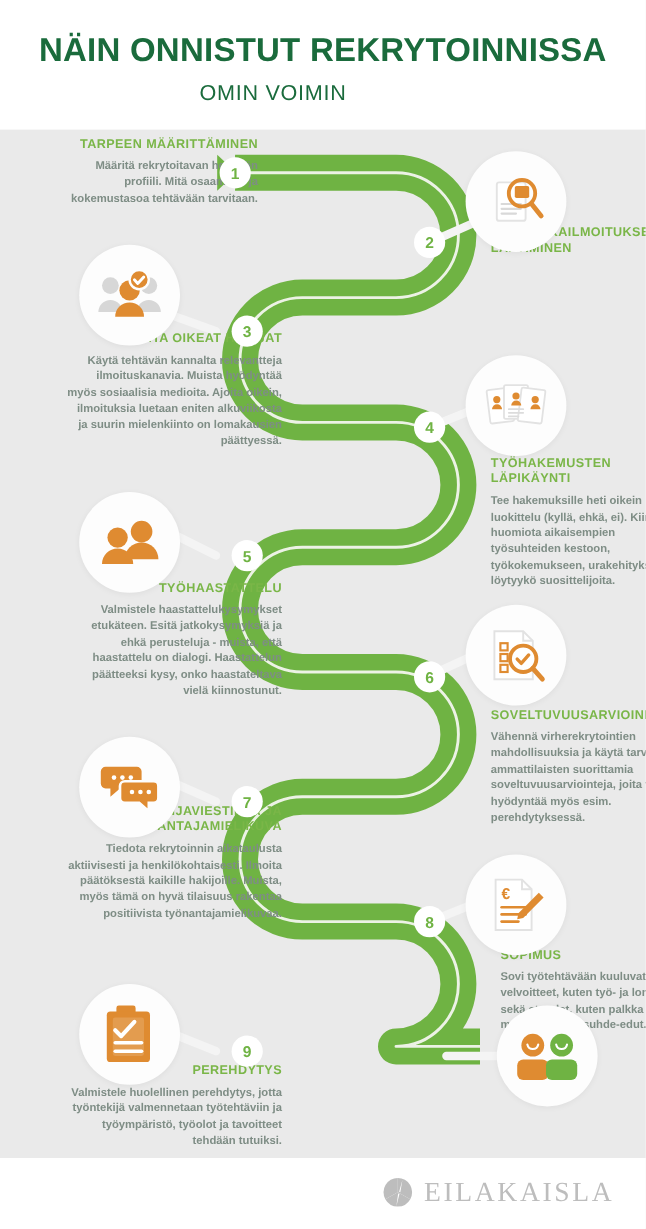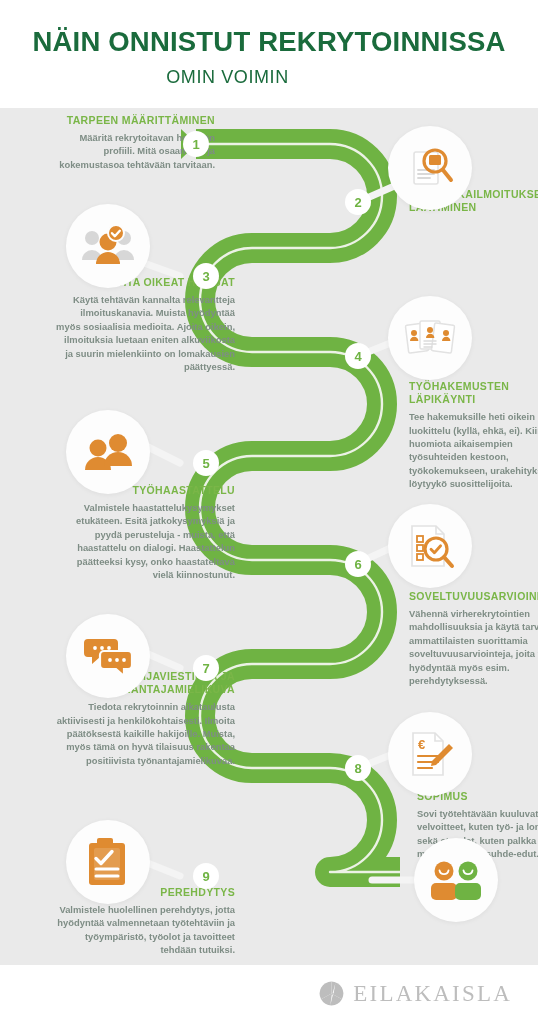--- a/index.html
+++ b/index.html
@@ -289,41 +289,41 @@
       <p>Käytä tehtävän kannalta relevantteja ilmoituskanavia. Muista hyödyntää myös sosiaalisia medioita. Ajoita oikein, ilmoituksia luetaan eniten alkuviikosta ja suurin mielenkiinto on lomakausien päättyessä.</p>
     </div>
 
     <div class="block left" style="left:364px;top:272px;width:164px;">
       <h3>TYÖHAKEMUSTEN LÄPIKÄYNTI</h3>
       <p>Tee hakemuksille heti oikein luokittelu (kyllä, ehkä, ei). Kiinnitä huomiota aikaisempien työsuhteiden kestoon, työkokemukseen, urakehitykseen ja löytyykö suosittelijoita.</p>
     </div>
 
     <div class="block right" style="left:12px;top:376px;width:178px;">
       <h3>TYÖHAASTATTELU</h3>
-      <p>Valmistele haastattelukysymykset etukäteen. Esitä jatkokysymyksiä ja pyydä perusteluja - muista, että haastattelu on dialogi. Haastattelun päätteeksi kysy, onko haastateltava vielä kiinnostunut.</p>
+      <p>Valmistele haastattelukysymykset etukäteen. Esitä jatkokysymyksiä ja ehkä perusteluja - muista, että haastattelu on dialogi. Haastattelun päätteeksi kysy, onko haastateltava vielä kiinnostunut.</p>
     </div>
 
     <div class="block left" style="left:364px;top:482px;width:166px;">
       <h3>SOVELTUVUUSARVIOINNIT</h3>
       <p>Vähennä virherekrytointien mahdollisuuksia ja käytä tarvittaessa ammattilaisten suorittamia soveltuvuusarviointeja, joita voit hyödyntää myös esim. perehdytyksessä.</p>
     </div>
 
     <div class="block right" style="left:8px;top:562px;width:182px;">
       <h3>HAKIJAVIESTINTÄ JA TYÖNANTAJAMIELIKUVA</h3>
       <p>Tiedota rekrytoinnin aikataulusta aktiivisesti ja henkilökohtaisesti. Ilmoita päätöksestä kaikille hakijoille. Muista, myös tämä on hyvä tilaisuus rakentaa positiivista työnantajamielikuvaa.</p>
     </div>
 
     <div class="block left" style="left:372px;top:682px;width:166px;">
       <h3>SOPIMUS</h3>
       <p>Sovi työtehtävään kuuluvat velvoitteet, kuten työ- ja loma-ajat sekä etuudet, kuten palkka ja mahdolliset työsuhde-edut.</p>
     </div>
 
     <div class="block right" style="left:12px;top:778px;width:178px;">
       <h3>PEREHDYTYS</h3>
-      <p>Valmistele huolellinen perehdytys, jotta hyödyntää valmennetaan työtehtäviin ja työympäristö, työolot ja tavoitteet tehdään tutuiksi.</p>
+      <p>Valmistele huolellinen perehdytys, jotta työntekijä valmennetaan työtehtäviin ja työympäristö, työolot ja tavoitteet tehdään tutuiksi.</p>
     </div>
 
   </div>
 
   <div class="footer">
     <div class="logo">
       <svg width="25" height="25" viewBox="0 0 25 25">
         <path d="M12.5 12.5 L12.5 0.6 A11.9 11.9 0 0 0 2.1 18.3 Z" fill="#bdbdbd"></path>
         <path d="M12.5 12.5 L2.1 18.3 A11.9 11.9 0 0 0 22.9 18.3 Z" fill="#bdbdbd"></path>
         <path d="M12.5 12.5 L22.9 18.3 A11.9 11.9 0 0 0 12.5 0.6 Z" fill="#bdbdbd"></path>

